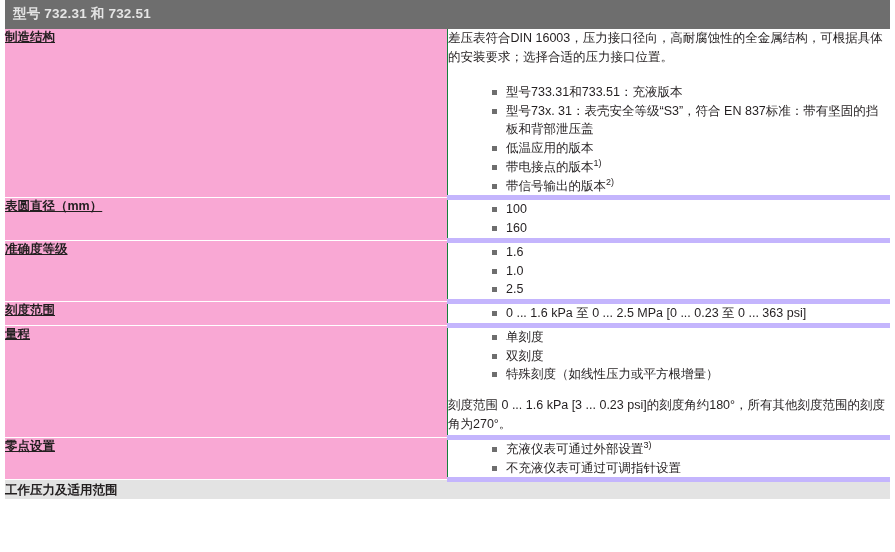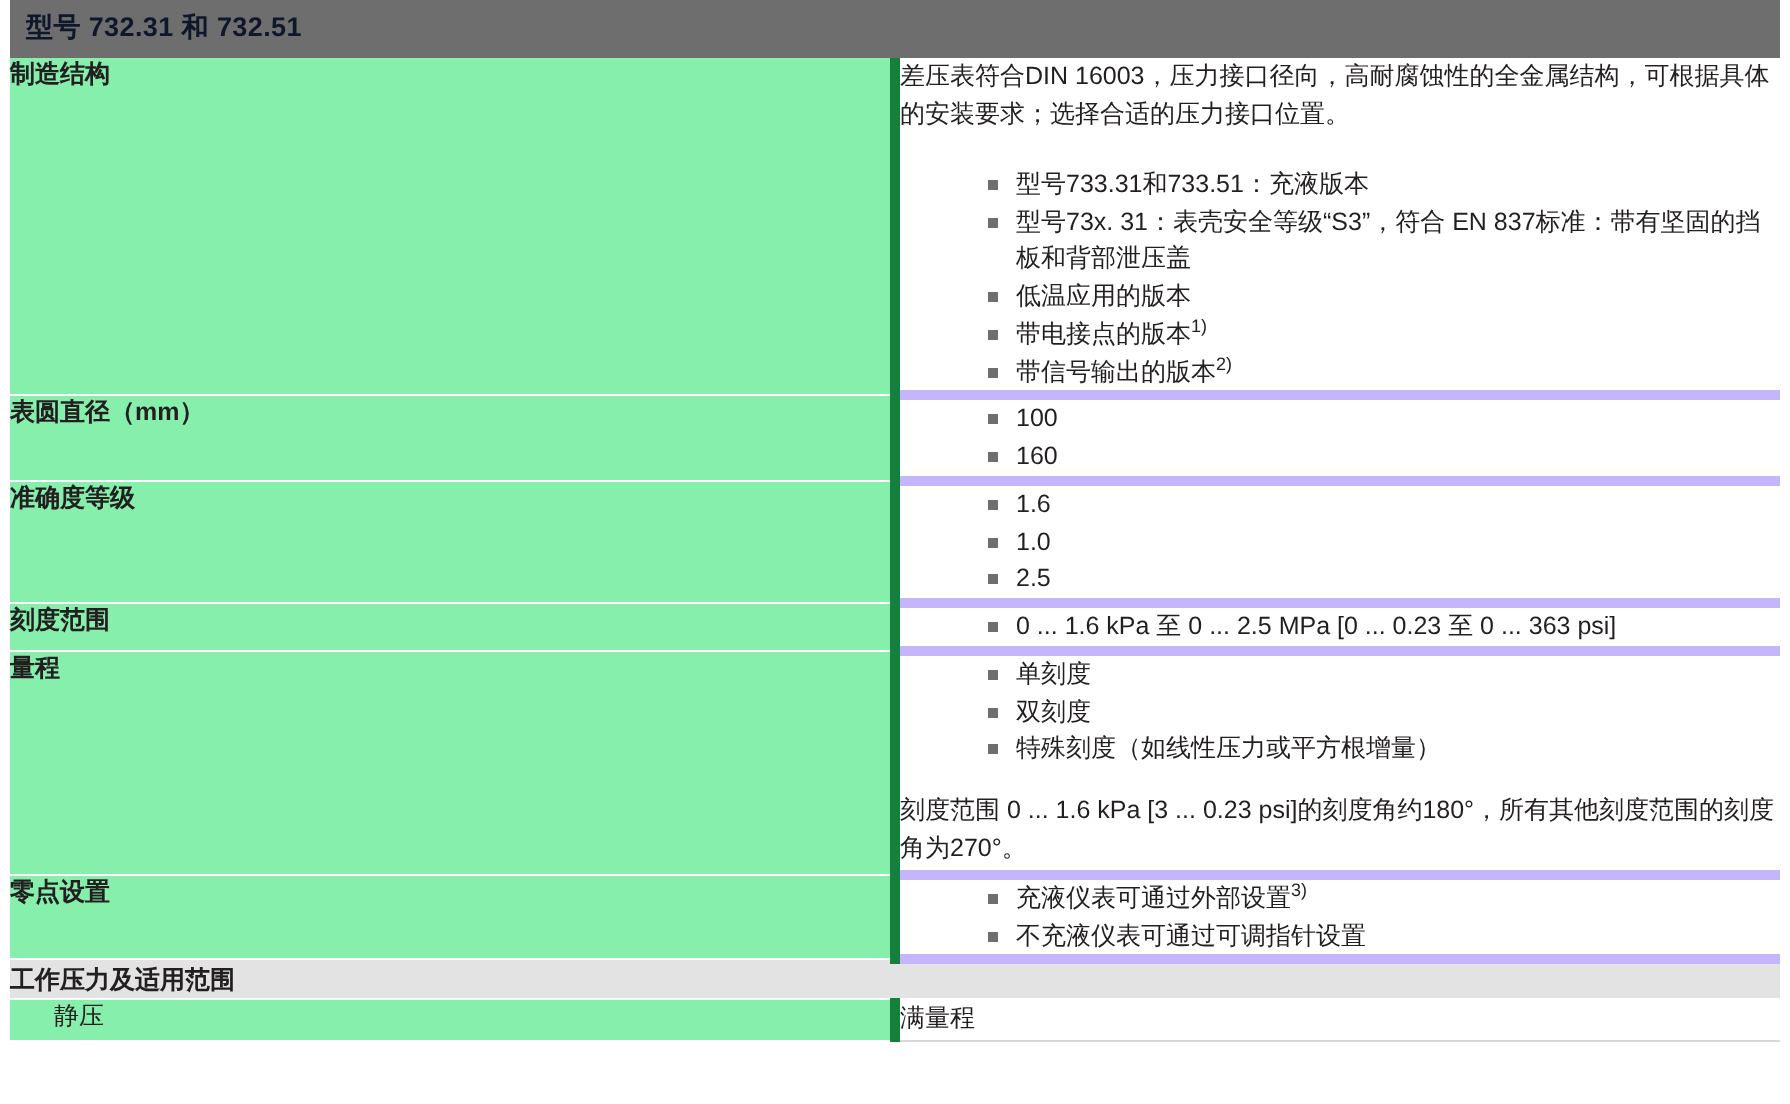--- a/index.html
+++ b/index.html
@@ -20,35 +20,36 @@
     border-collapse: collapse;
     table-layout: fixed;
   }
   .spec-table td {
     vertical-align: top;
     padding: 0;
   }
   
   .hdr-row td {
     background: #6e6e6e;
-    color: #0f172a;
+    color: #e5e5e5;
     font-weight: bold;
     font-size: 13.5px;
     padding: 5px 8px 6px 8px;
     letter-spacing: 0.2px;
   }
   
   .lbl {
     width: 248px;
-    background: #86efac;
+    background: #f9a8d4;
     font-weight: bold;
     padding: 7px 8px 8px 8px;
     border-bottom: 1px solid #ffffff;
-    border-right: 5px solid #15803d;
+    border-right: 1px solid #15803d;
     font-size: 12.5px;
+    text-decoration: underline;
   }
   .lbl.indent {
     font-weight: normal;
     padding-left: 22px;
   }
   
   .val {
     background: #ffffff;
     padding: 7px 8px 8px 8px;
     border-bottom: 5px solid #c4b5fd;
@@ -176,20 +177,16 @@
           <li>充液仪表可通过外部设置<sup>3)</sup></li>
           <li>不充液仪表可通过可调指针设置</li>
         </ul>
       </td>
     </tr>
 
     <tr>
       <td colspan="2" class="band">工作压力及适用范围</td>
     </tr>
 
-    <tr>
-      <td class="lbl indent">静压</td>
-      <td class="val plain">满量程</td>
-    </tr>
 
 
   </tbody>
 </table>
 
 </body></html>

